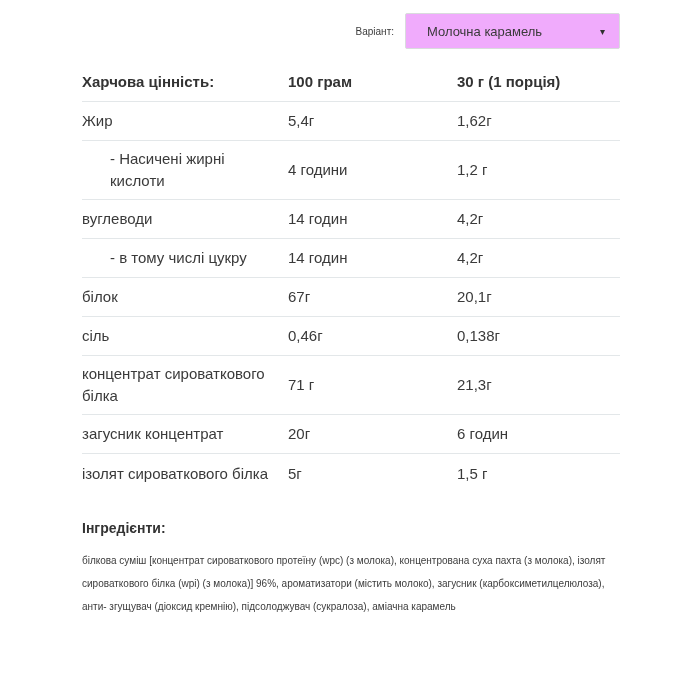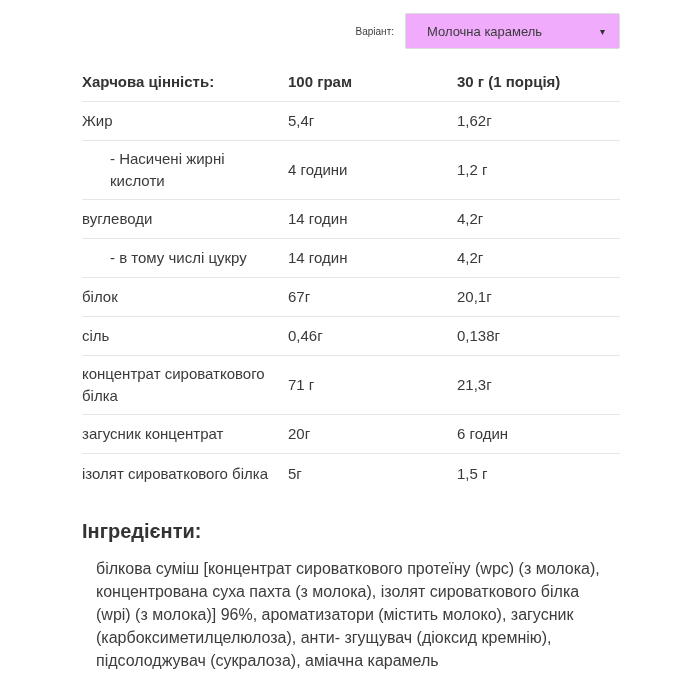--- a/index.html
+++ b/index.html
@@ -64,27 +64,27 @@
     padding: 3px 0 8px 0;
     color: #333333;
   }
   .row.indent .c1 { padding-left: 28px; }
   #table-body .row:last-child { border-bottom: none; }
 
   
   .ingredients { margin-top: 27px; }
   .ing-title {
     font-weight: bold;
-    font-size: 20px;
+    font-size: 14px;
     color: #333333;
     margin-bottom: 13px;
   }
   .ing-text {
-    margin: 14px;
-    font-size: 16px;
+    margin: 0;
+    font-size: 10px;
     line-height: 23px;
     max-width: 552px;
     color: #3c3c3c;
   }
 </style>
 </head>
 <body>
 
 <div class="page">
 

